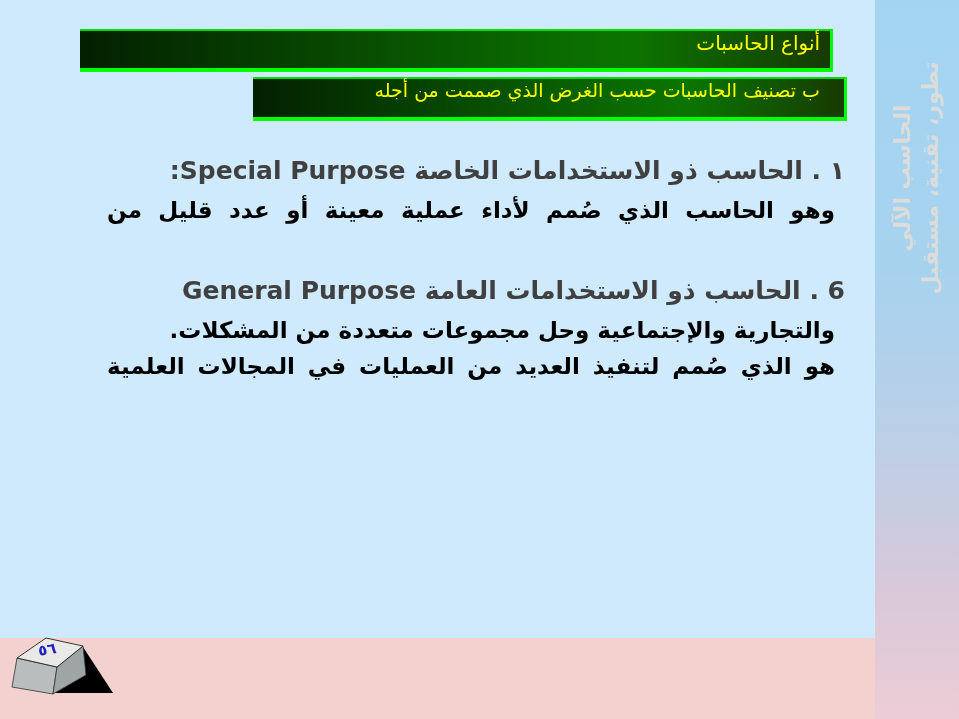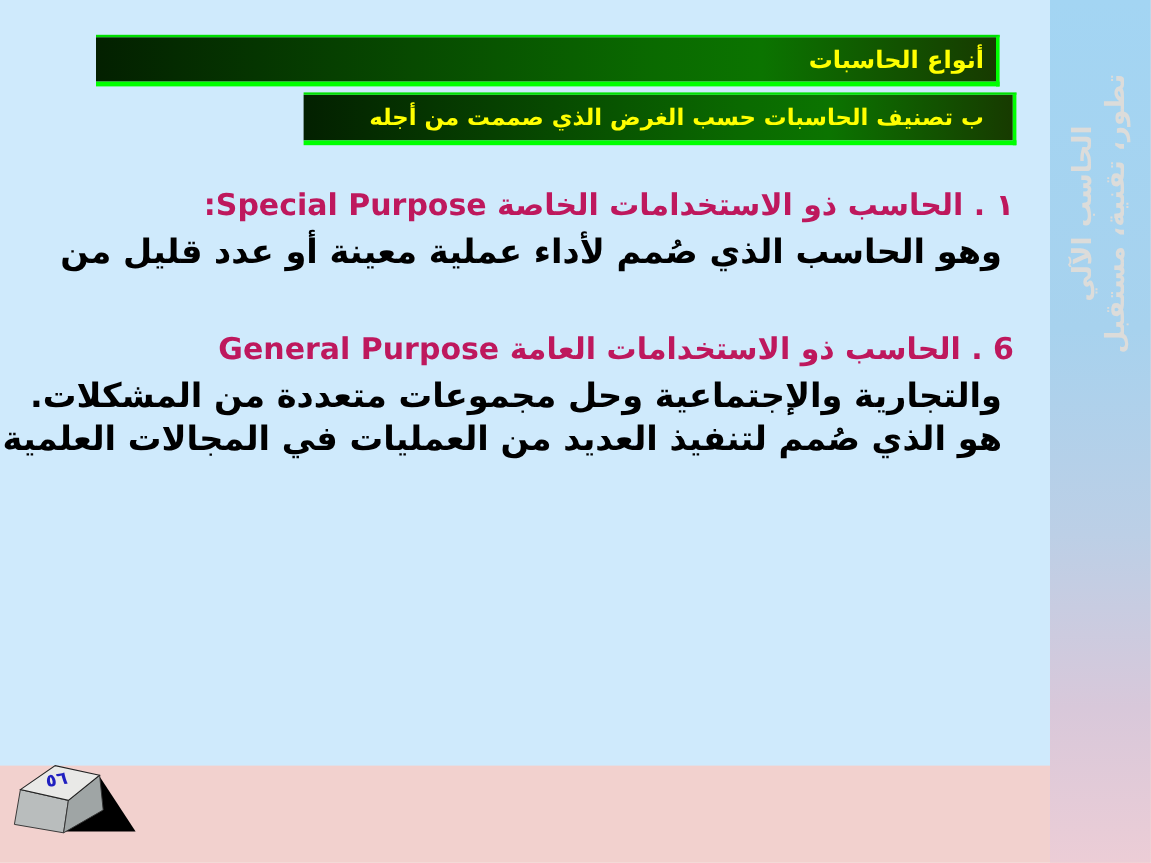--- a/index.html
+++ b/index.html
@@ -19,38 +19,38 @@
     background:linear-gradient(180deg,#a3d5f3 0%,#a7d2ee 38%,#bccfe6 62%,#d8c8da 82%,#eccdd6 100%);
   }
   .side-text{
     position:absolute;left:50%;top:178px;width:330px;
     transform:translate(-50%,-50%) rotate(-90deg);
     text-align:center;direction:rtl;white-space:nowrap;
     font-size:22px;font-weight:bold;color:#dcdcda;line-height:28px;
   }
   
   .bar{
-    position:absolute;display:flex;align-items:center;direction:rtl;
+    position:absolute;display:flex;align-items:flex-start;direction:rtl;
     border-top:2px solid #00df00;border-bottom:4px solid #00ff00;border-right:3px solid #00ff00;
     background:linear-gradient(90deg,#032000 0%,#0a6a00 62%,#0b7400 74%,#173a00 100%);
-    color:#ffff00;font-weight:bold;
+    color:#ffff00;font-weight:normal;
   }
   .bar-1{left:80px;top:29px;width:740px;height:37px;font-size:20px;padding-right:10px;}
   .bar-2{left:253px;top:77px;width:567px;height:38px;font-size:19px;padding-right:24px;}
   
   .text-block{
     position:absolute;left:95px;top:150px;width:756px;direction:rtl;
     font-weight:bold;color:#000;
   }
   .sec-heading{
-    height:42px;line-height:42px;font-size:25px;color:#be185d;
+    height:42px;line-height:42px;font-size:25px;color:#404040;
     text-align:right;padding-right:6px;white-space:nowrap;
   }
   .body-line{
-    height:36px;line-height:36px;font-size:28px;
+    height:36px;line-height:36px;font-size:23px;
     padding:0 16px 0 12px;white-space:nowrap;
   }
   .body-just{text-align:justify;text-align-last:justify;}
   .body-end{text-align:right;}
   .sec-gap{height:42px;}
   
   .keycap{position:absolute;left:6px;top:630px;width:120px;height:75px;}
   .keycap svg{display:block;width:120px;height:75px;}
   .keycap text{font-family:"DejaVu Sans",sans-serif;font-weight:bold;font-size:15px;fill:#2020c0;}
 </style>

